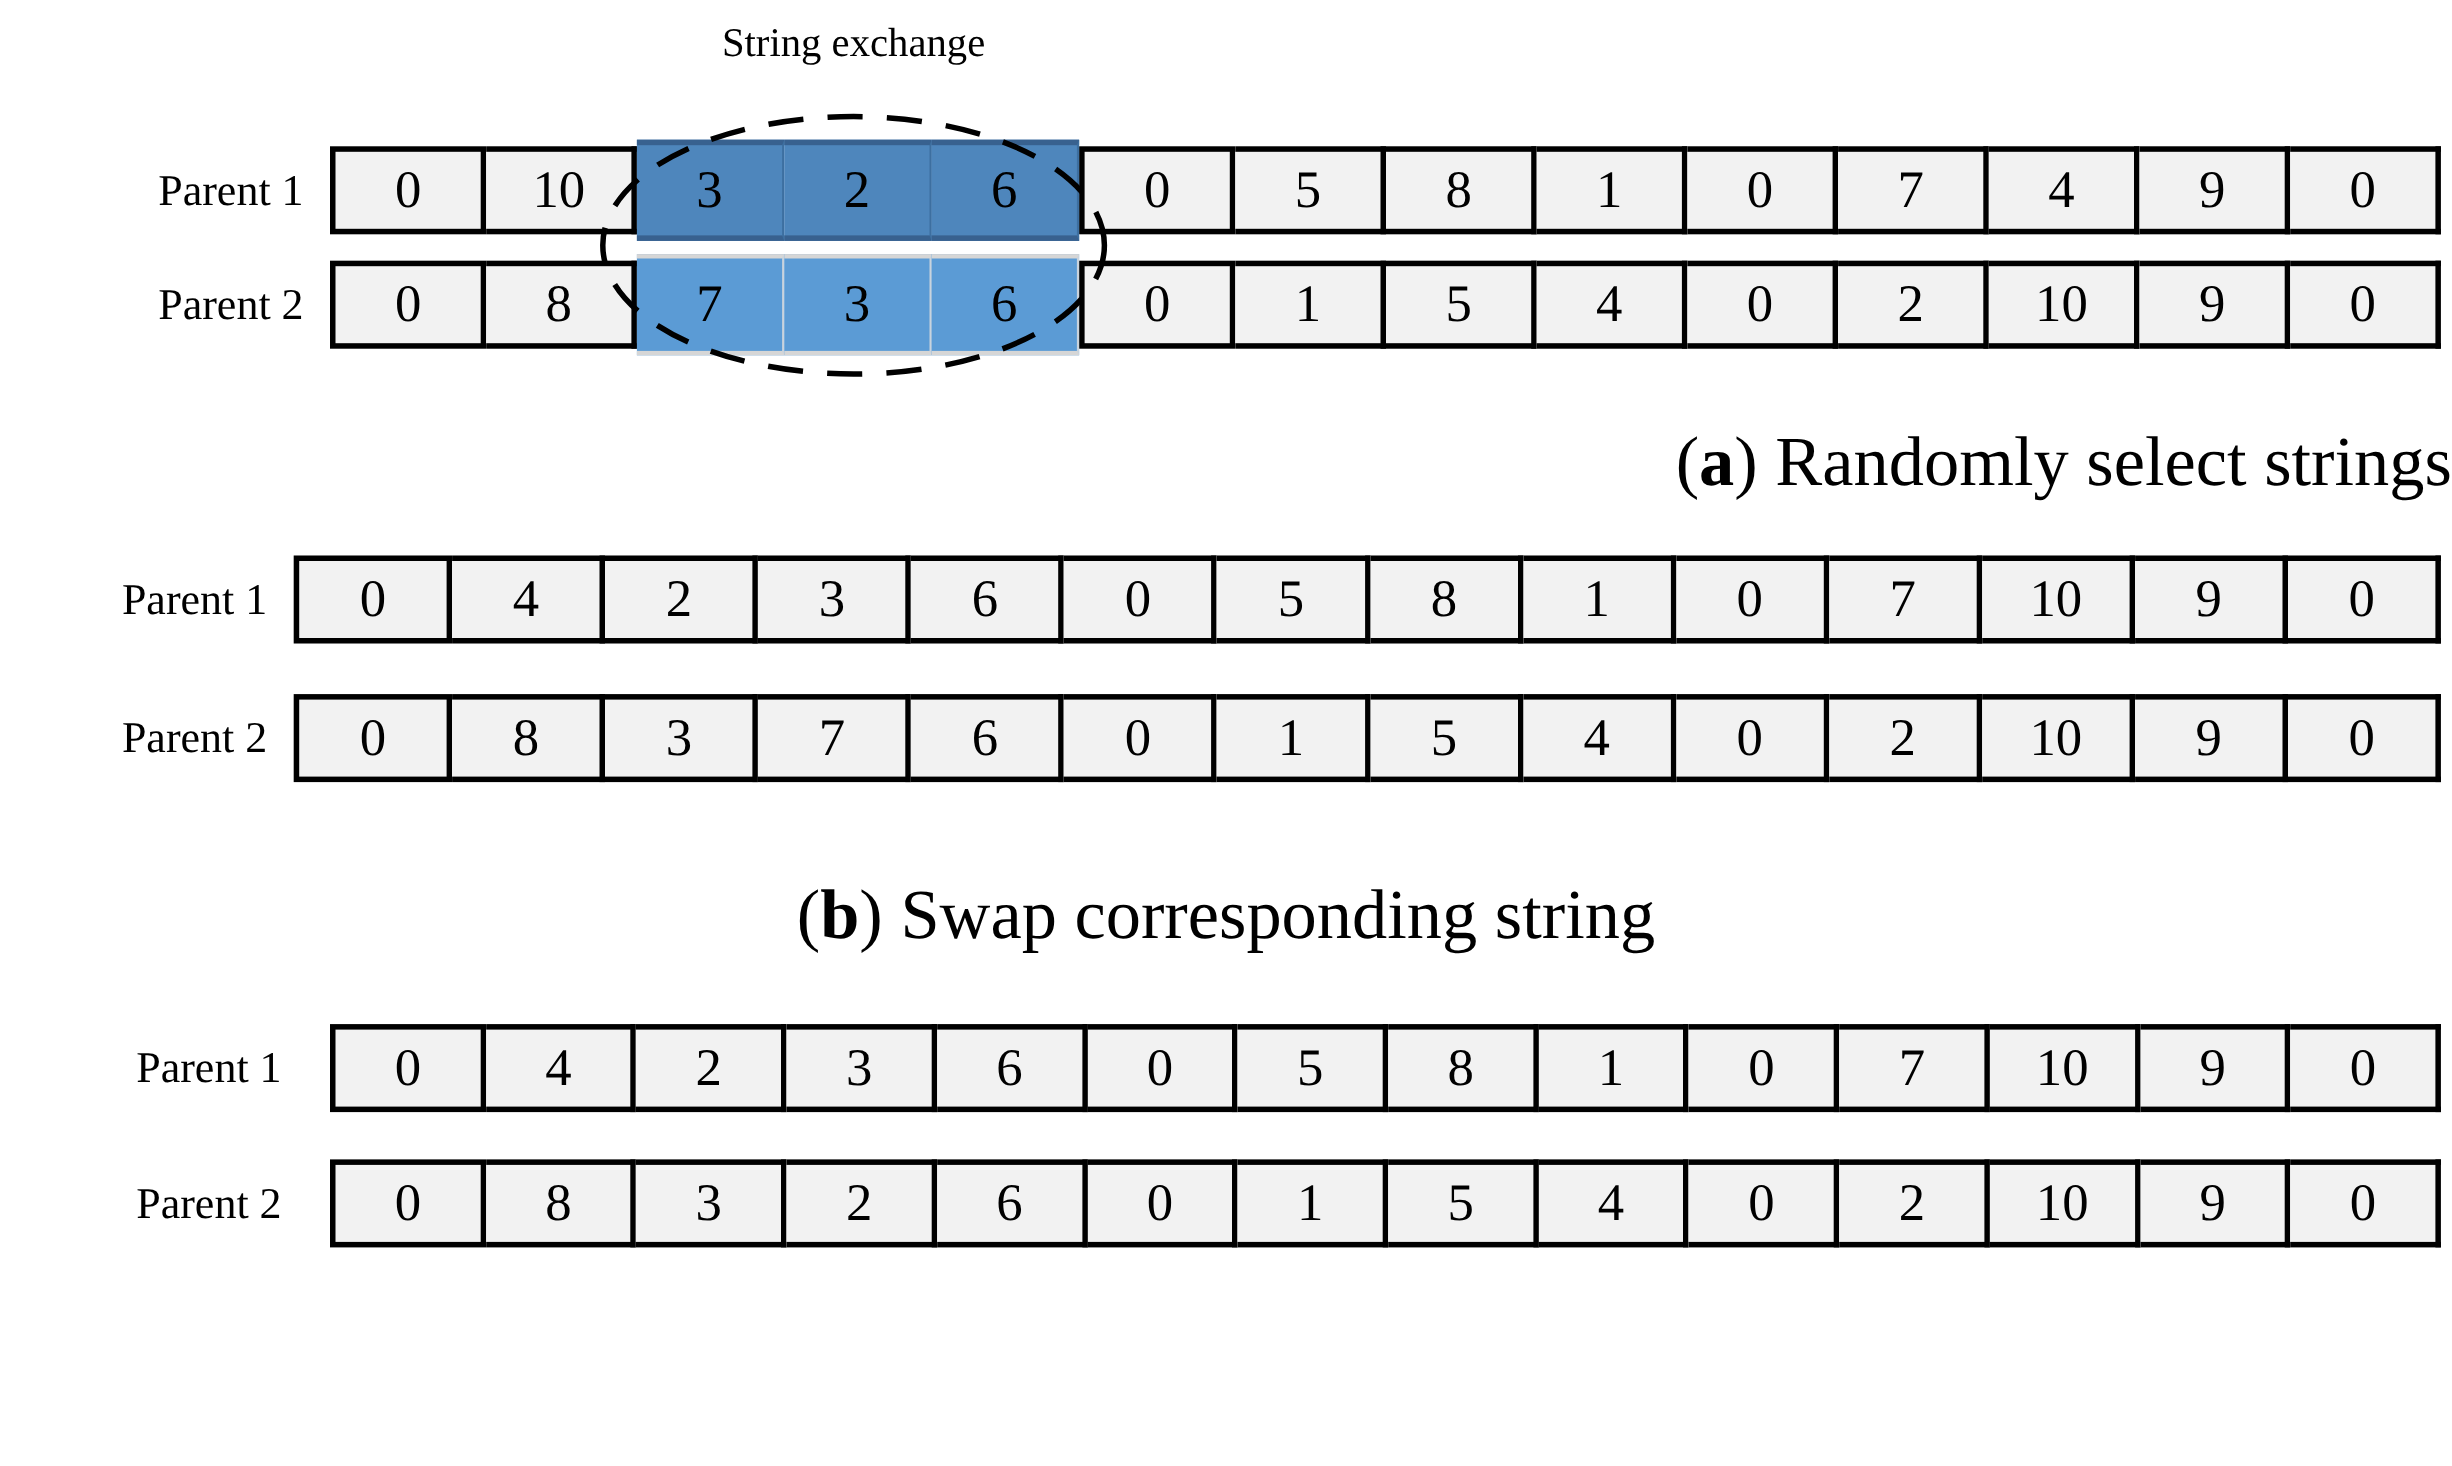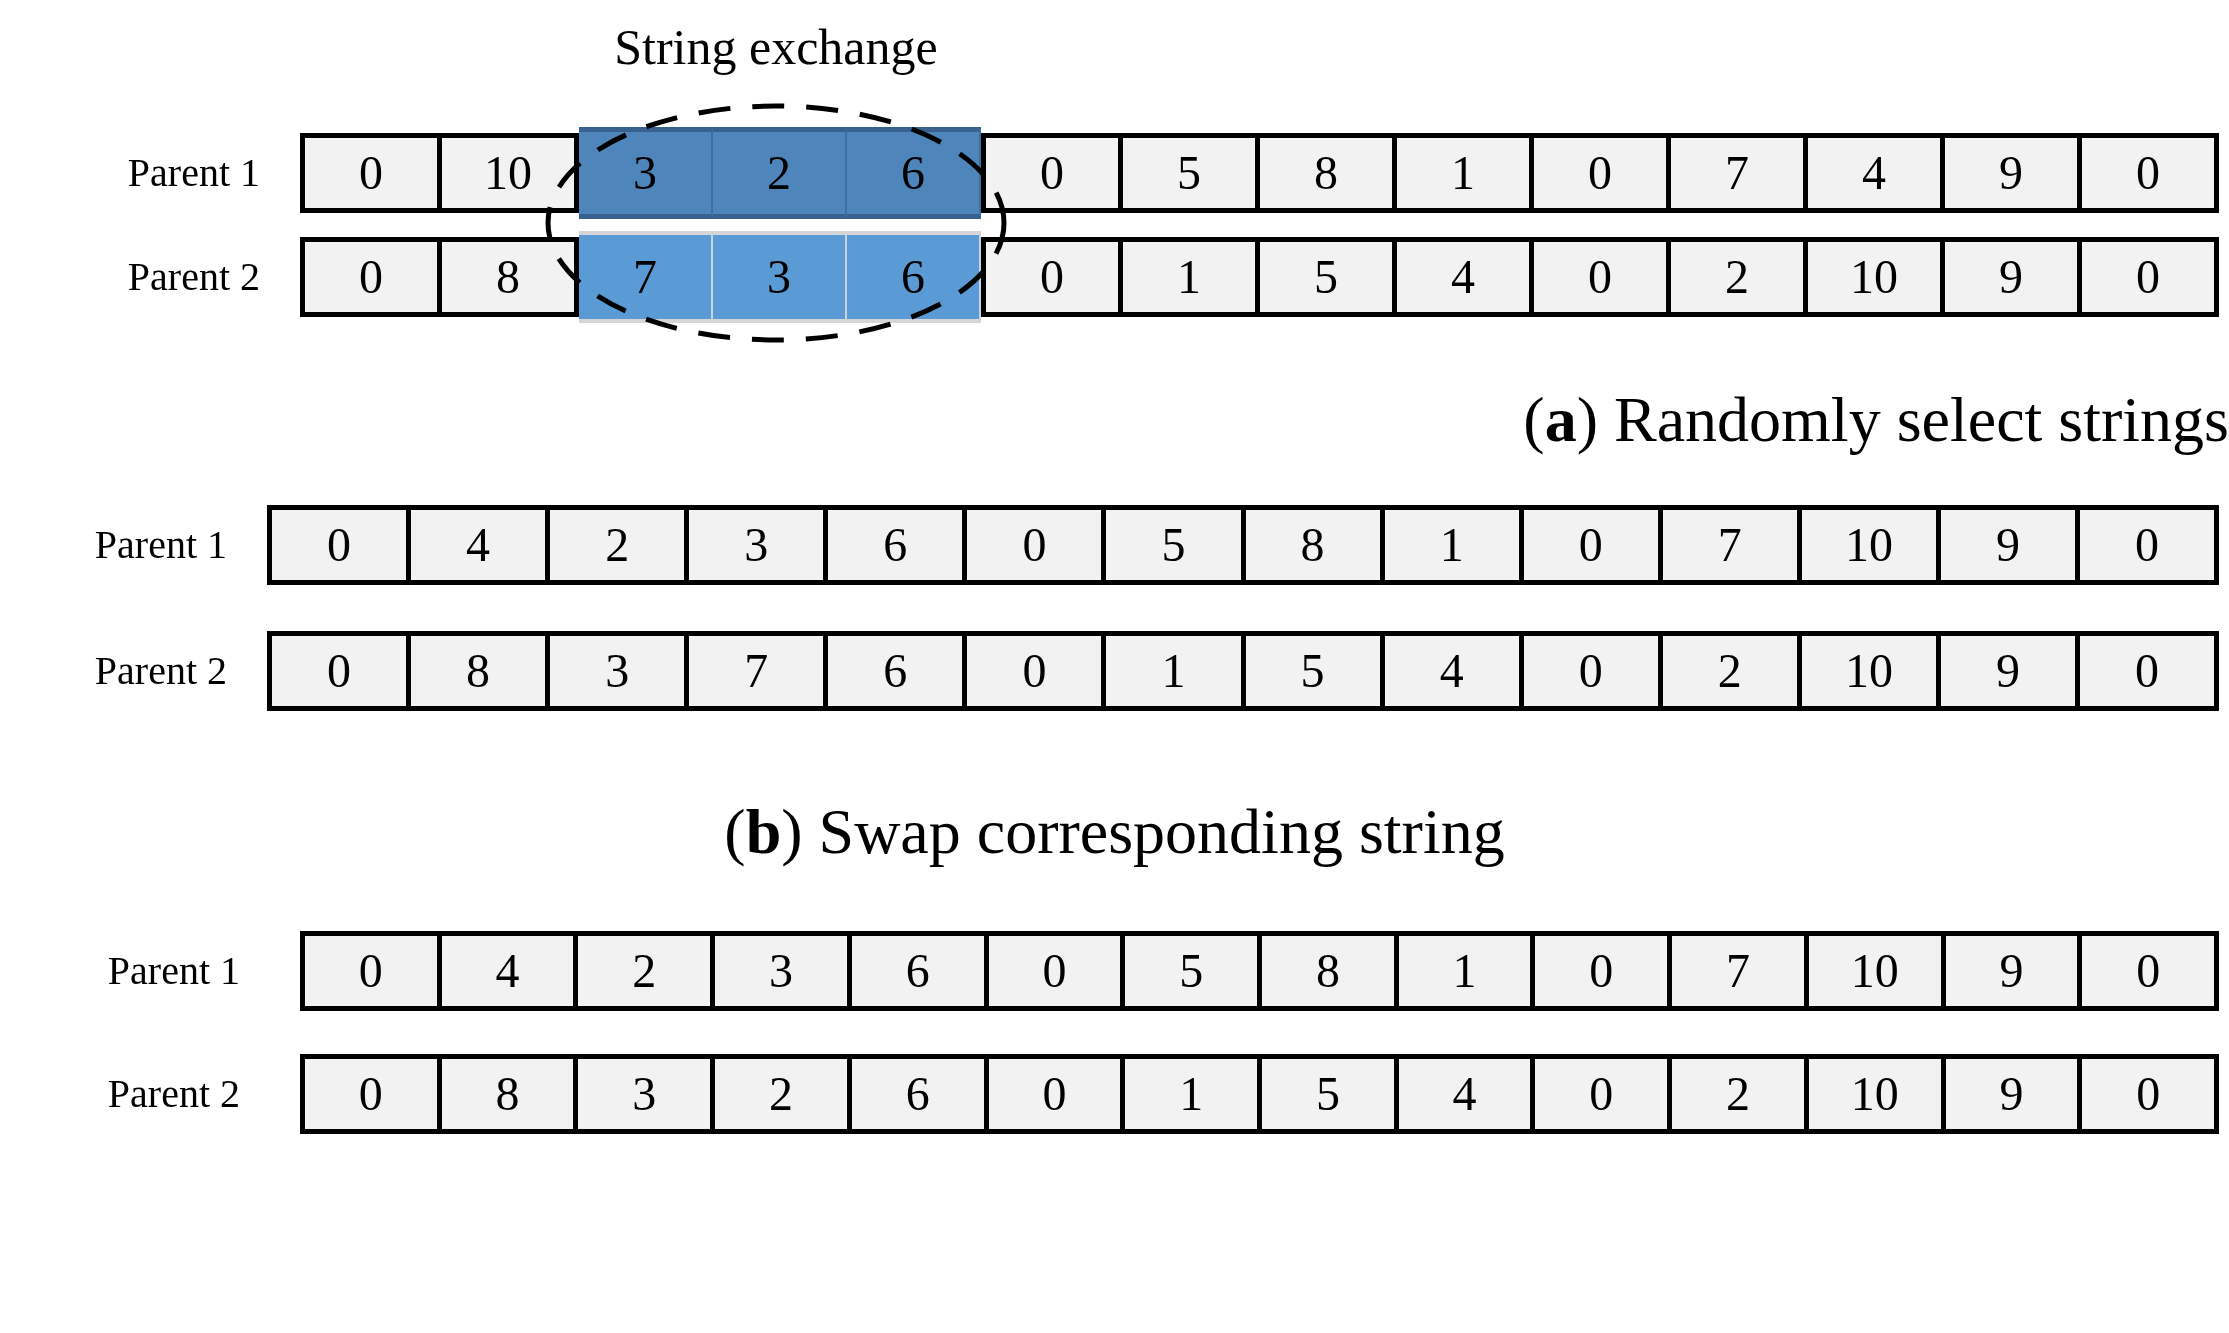--- a/index.html
+++ b/index.html
@@ -11,21 +11,21 @@
     font-family: "Liberation Serif", serif;
     color: #000;
     overflow: hidden;
   }
 
   
   .annotation {
     position: absolute;
     left: 376px; top: 18px; width: 800px;
     text-align: center;
-    font-size: 50px;
+    font-size: 37px;
   }
 
   
   .row {
     position: absolute;
     display: flex;
     align-items: flex-start;
     height: 80px;
   }
   .cell {
@@ -54,21 +54,21 @@
   .cell.hl-light {
     background: var(--highlight_light);
     border-top: 4px solid var(--highlight_light_edge);
     border-bottom: 4px solid var(--highlight_light_edge);
     border-right: 2px solid var(--highlight_light_sep);
   }
   .cell.hl + .cell:not(.hl) { border-left-width: 5px; }
 
   .row-label {
     position: absolute;
-    left: 0; width: 260px;
+    left: 16px; width: 260px;
     height: 80px;
     line-height: 80px;
     text-align: right;
     font-size: 40px;
     white-space: nowrap;
   }
 
   
   .caption {
     position: absolute;

